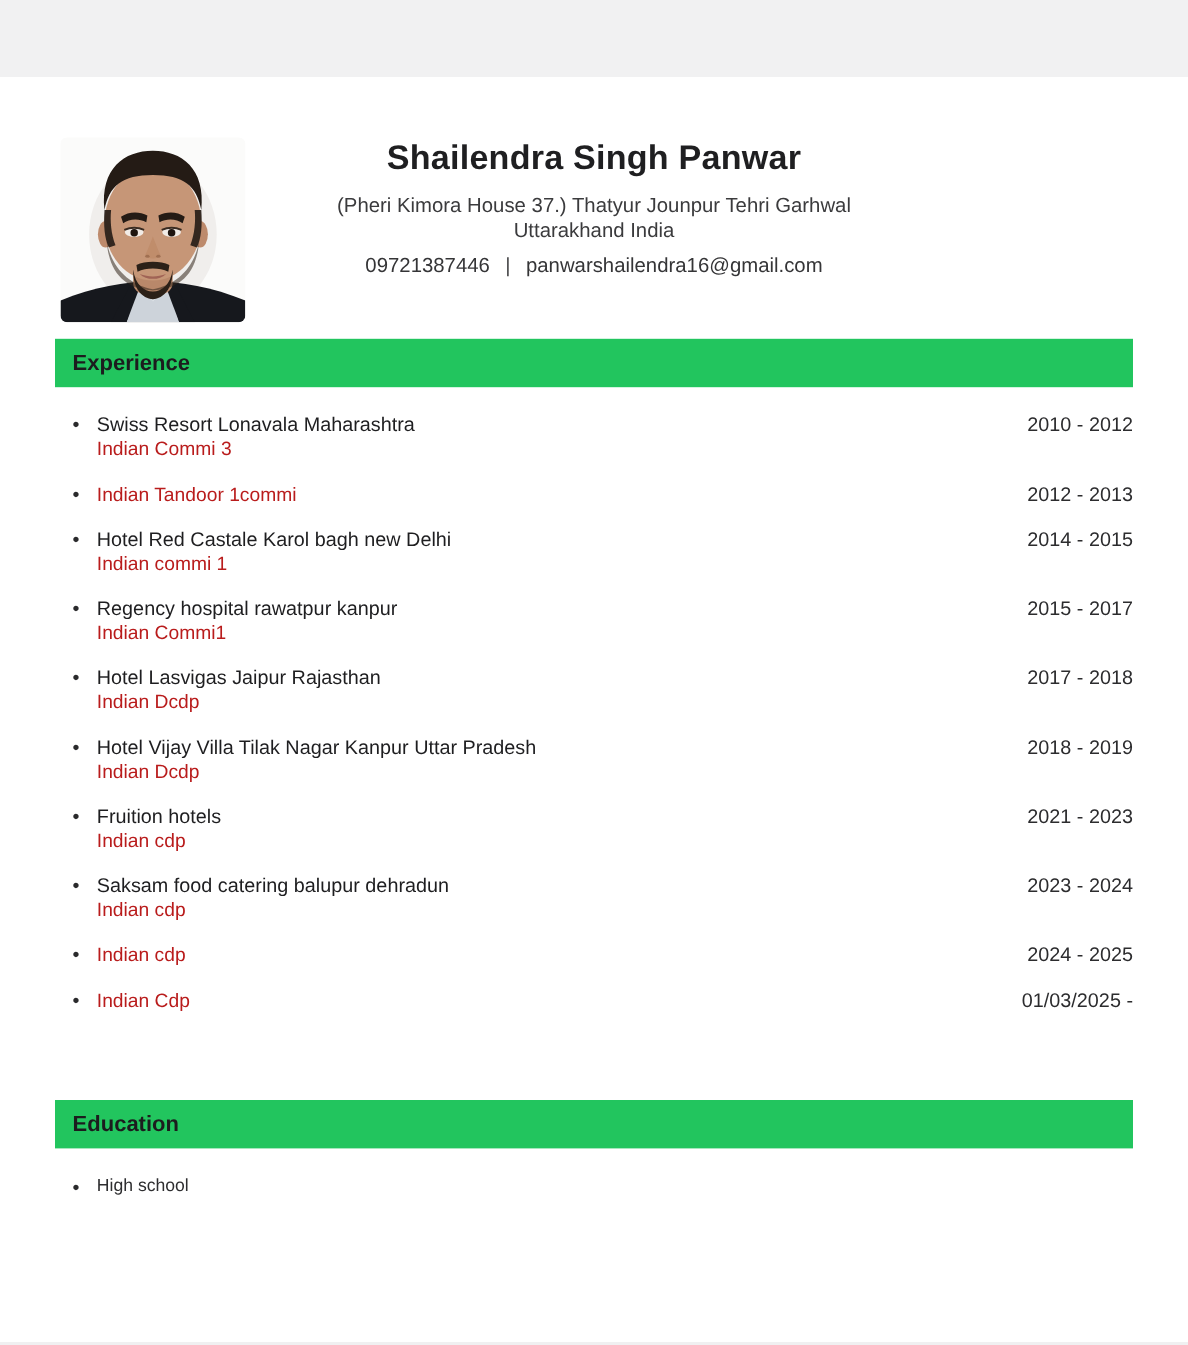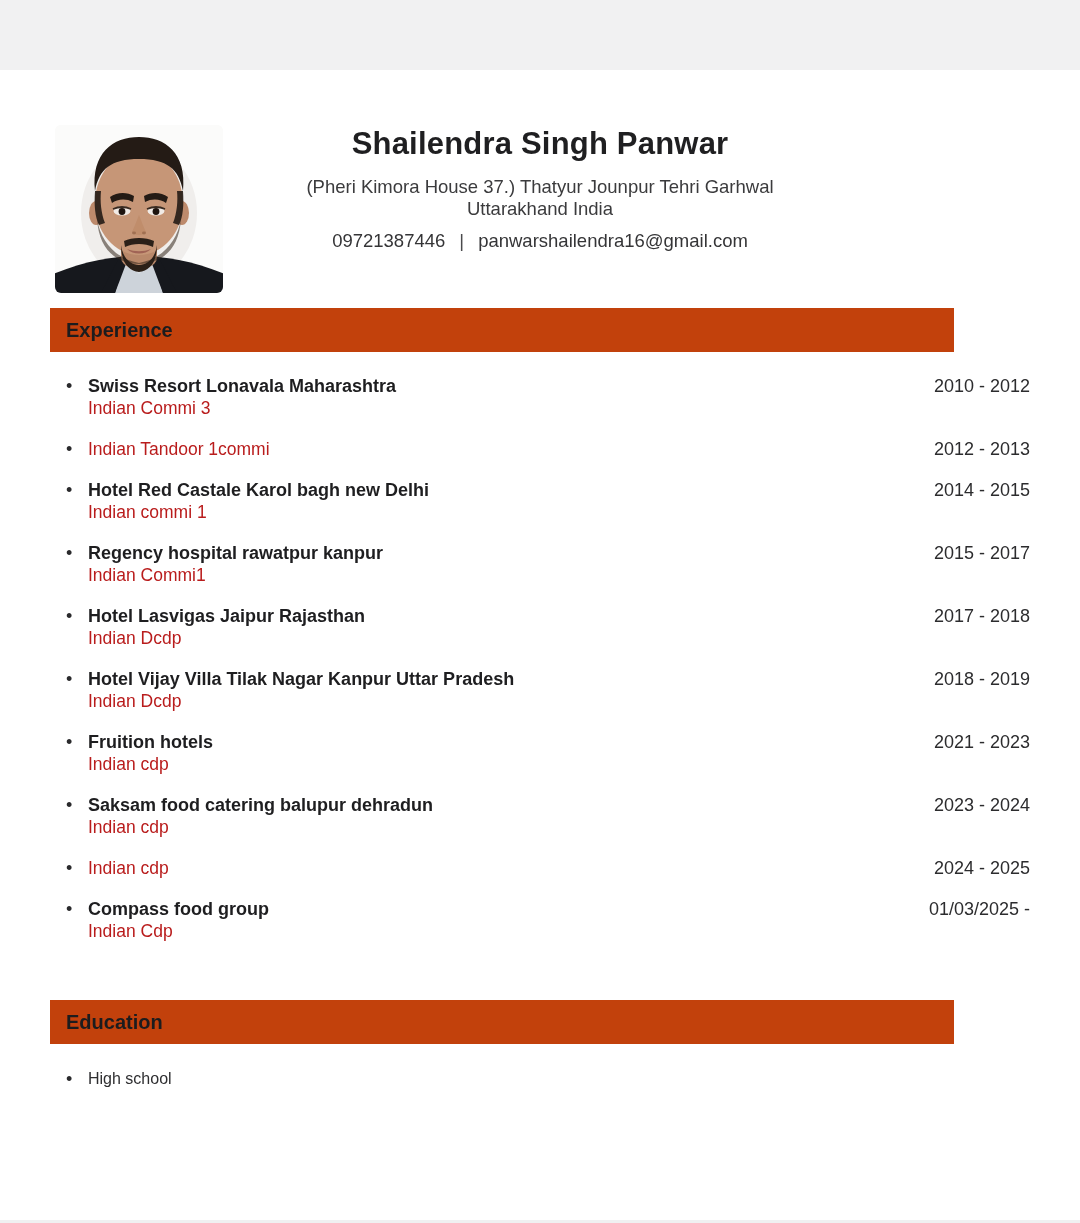--- a/index.html
+++ b/index.html
@@ -58,22 +58,22 @@
   .contact {
     margin-top: 9px;
     font-size: 18.5px;
     line-height: 24px;
     color: #353537;
   }
   .contact .pipe { margin: 0 14px; color: #4a4a4c; }
   .section-bar {
     position: absolute;
     left: 50px;
-    width: 904px; height: 44px;
-    background: #c2410c;
+    width: 980px; height: 44px;
+    background: #22c55e;
     box-sizing: border-box;
     padding-left: 16px;
     font-size: 20px;
     font-weight: bold;
     line-height: 44px;
     color: #1c1c1e;
   }
   .exp-bar { top: 308px; }
   .edu-bar { top: 1000px; }
   .list {
@@ -95,21 +95,21 @@
   .bullet {
     width: 22px;
     flex: 0 0 22px;
     font-size: 18px;
     line-height: 22px;
     color: #2a2a2c;
   }
   .item-main { flex: 1 1 auto; min-width: 0; }
   .company {
     font-size: 18px;
-    font-weight: bold;
+    font-weight: normal;
     line-height: 22px;
     color: #1e1e20;
   }
   .role {
     font-size: 17.5px;
     line-height: 22px;
     color: #b91c1c;
   }
   .dates {
     flex: 0 0 auto;
@@ -267,21 +267,20 @@
     <span class="bullet">•</span>
     <div class="item-main">
       <div class="role">Indian cdp</div>
     </div>
     <div class="dates">2024 - 2025</div>
   </li>
 
   <li class="item">
     <span class="bullet">•</span>
     <div class="item-main">
-      <div class="company">Compass food group</div>
       <div class="role">Indian Cdp</div>
     </div>
     <div class="dates">01/03/2025 -</div>
   </li>
 </ul>
 
   <div class="section-bar edu-bar">
     <span>Education</span>
   </div>
 

